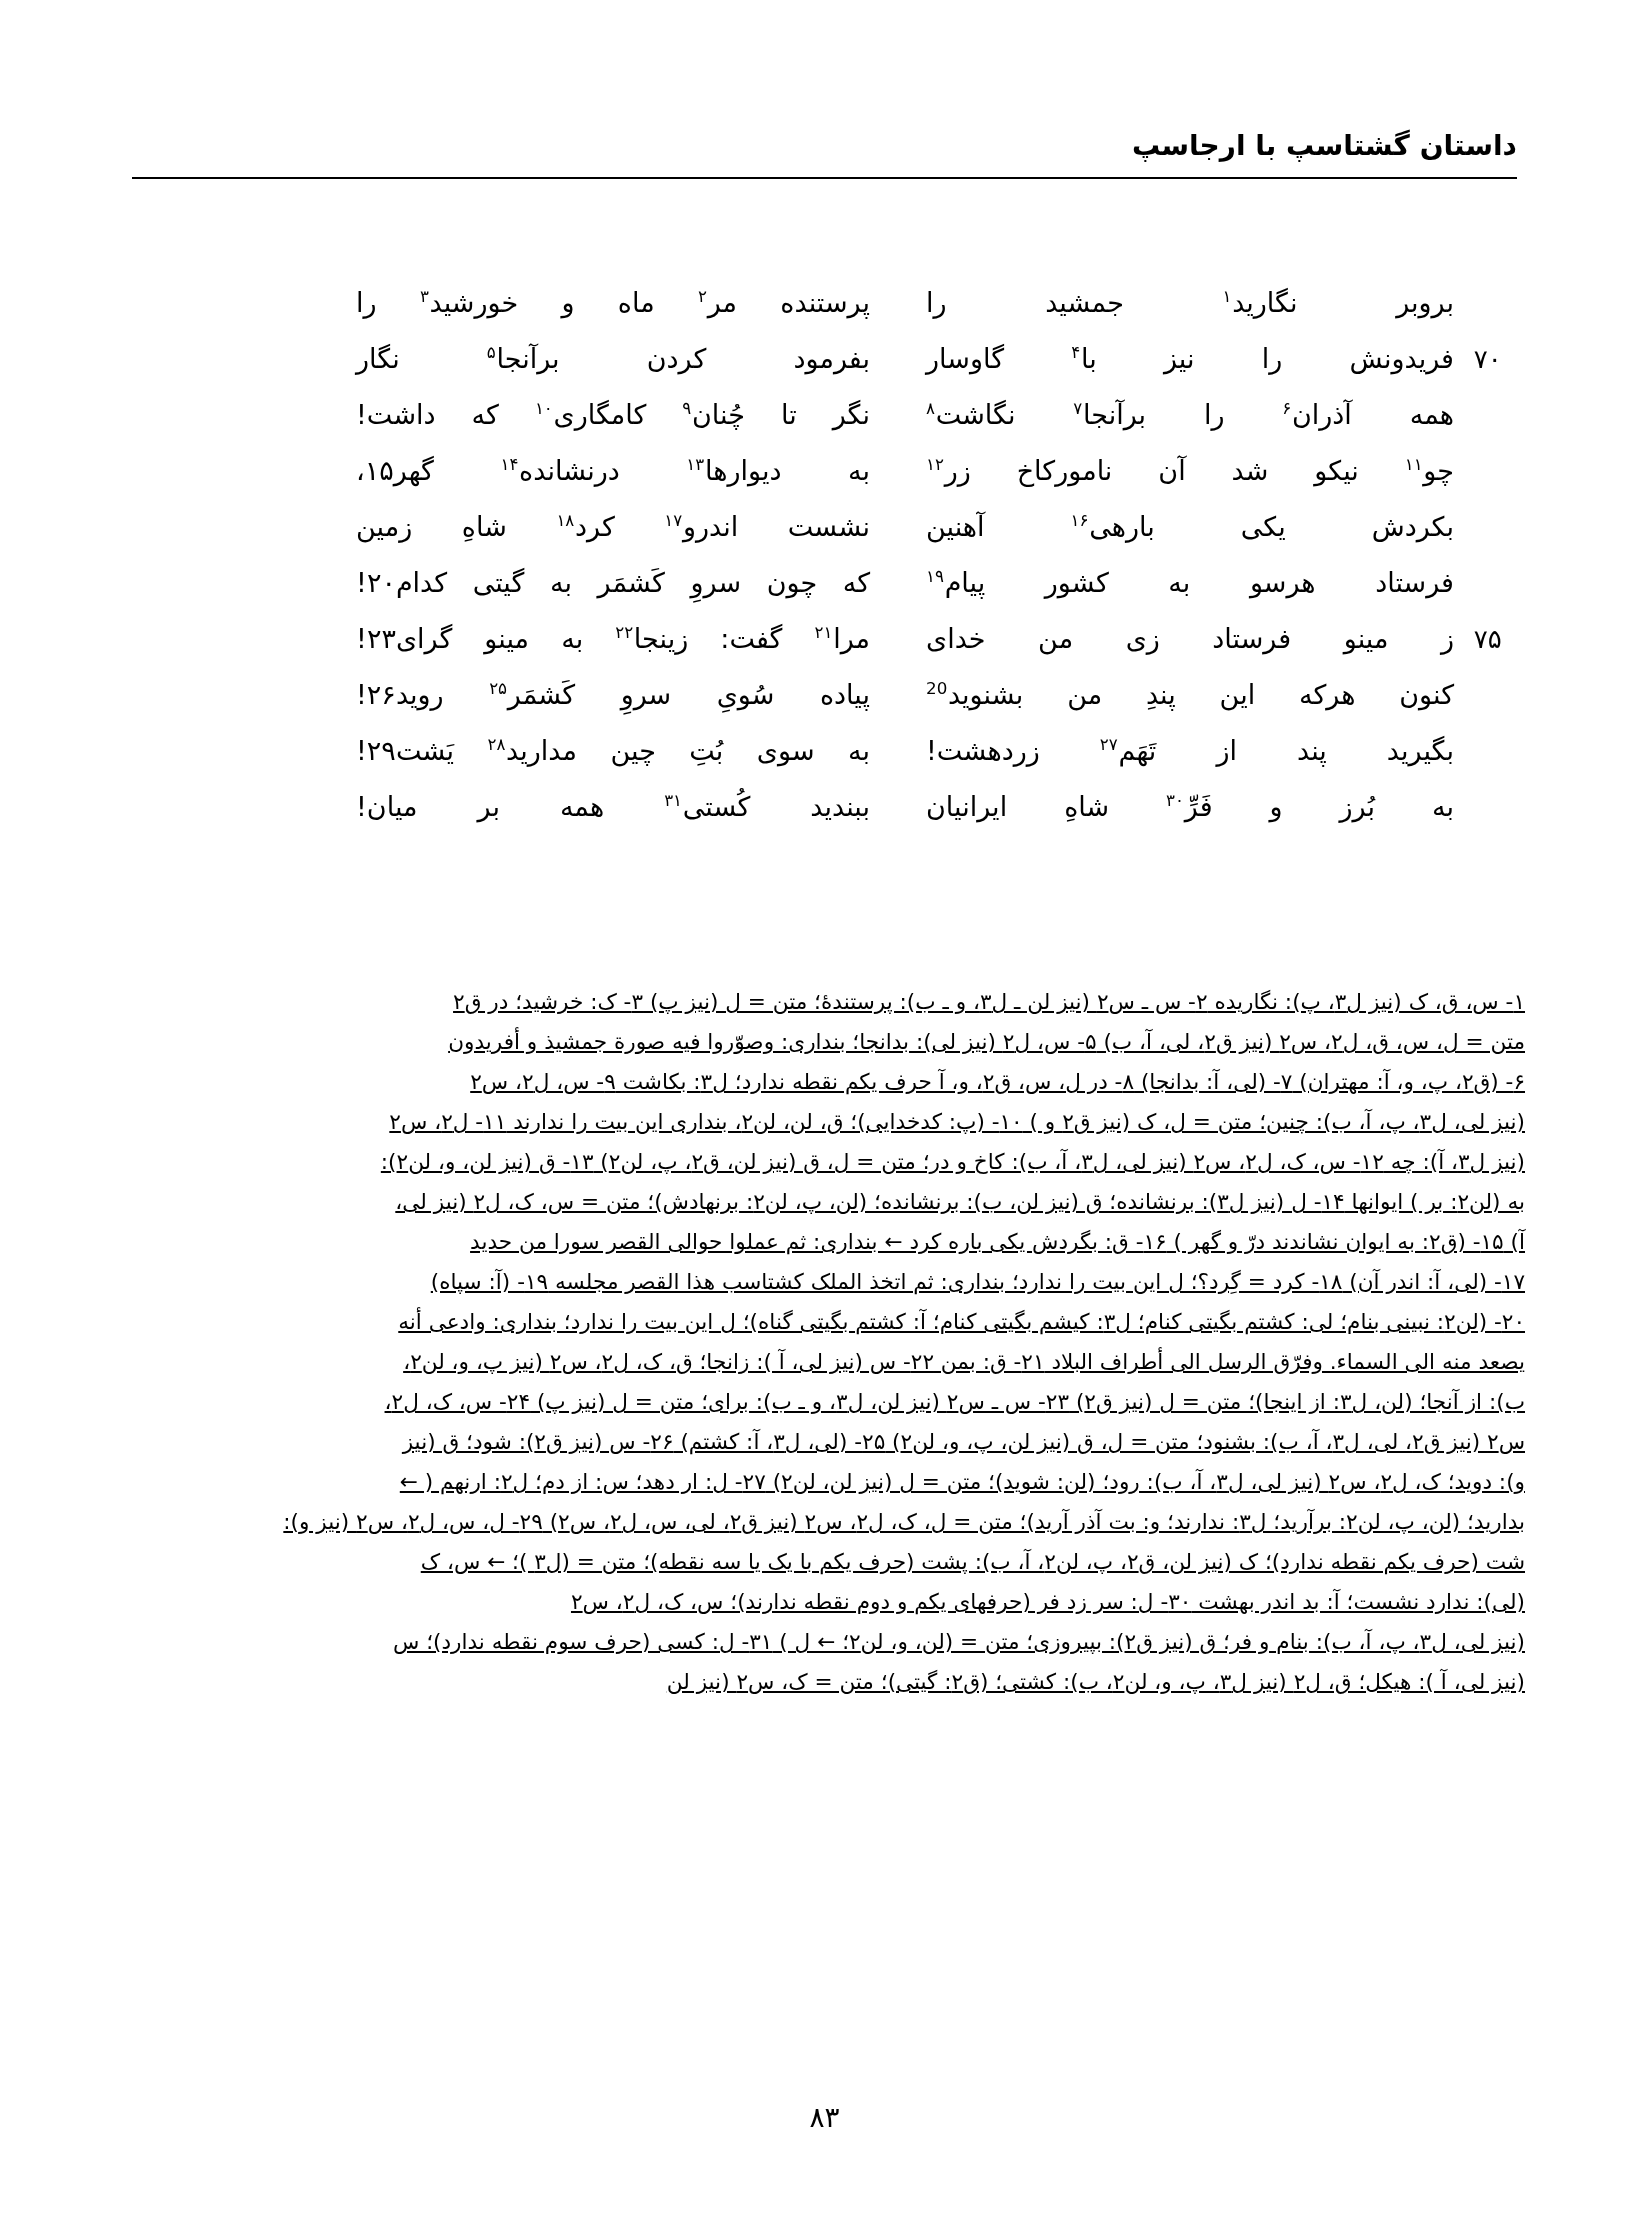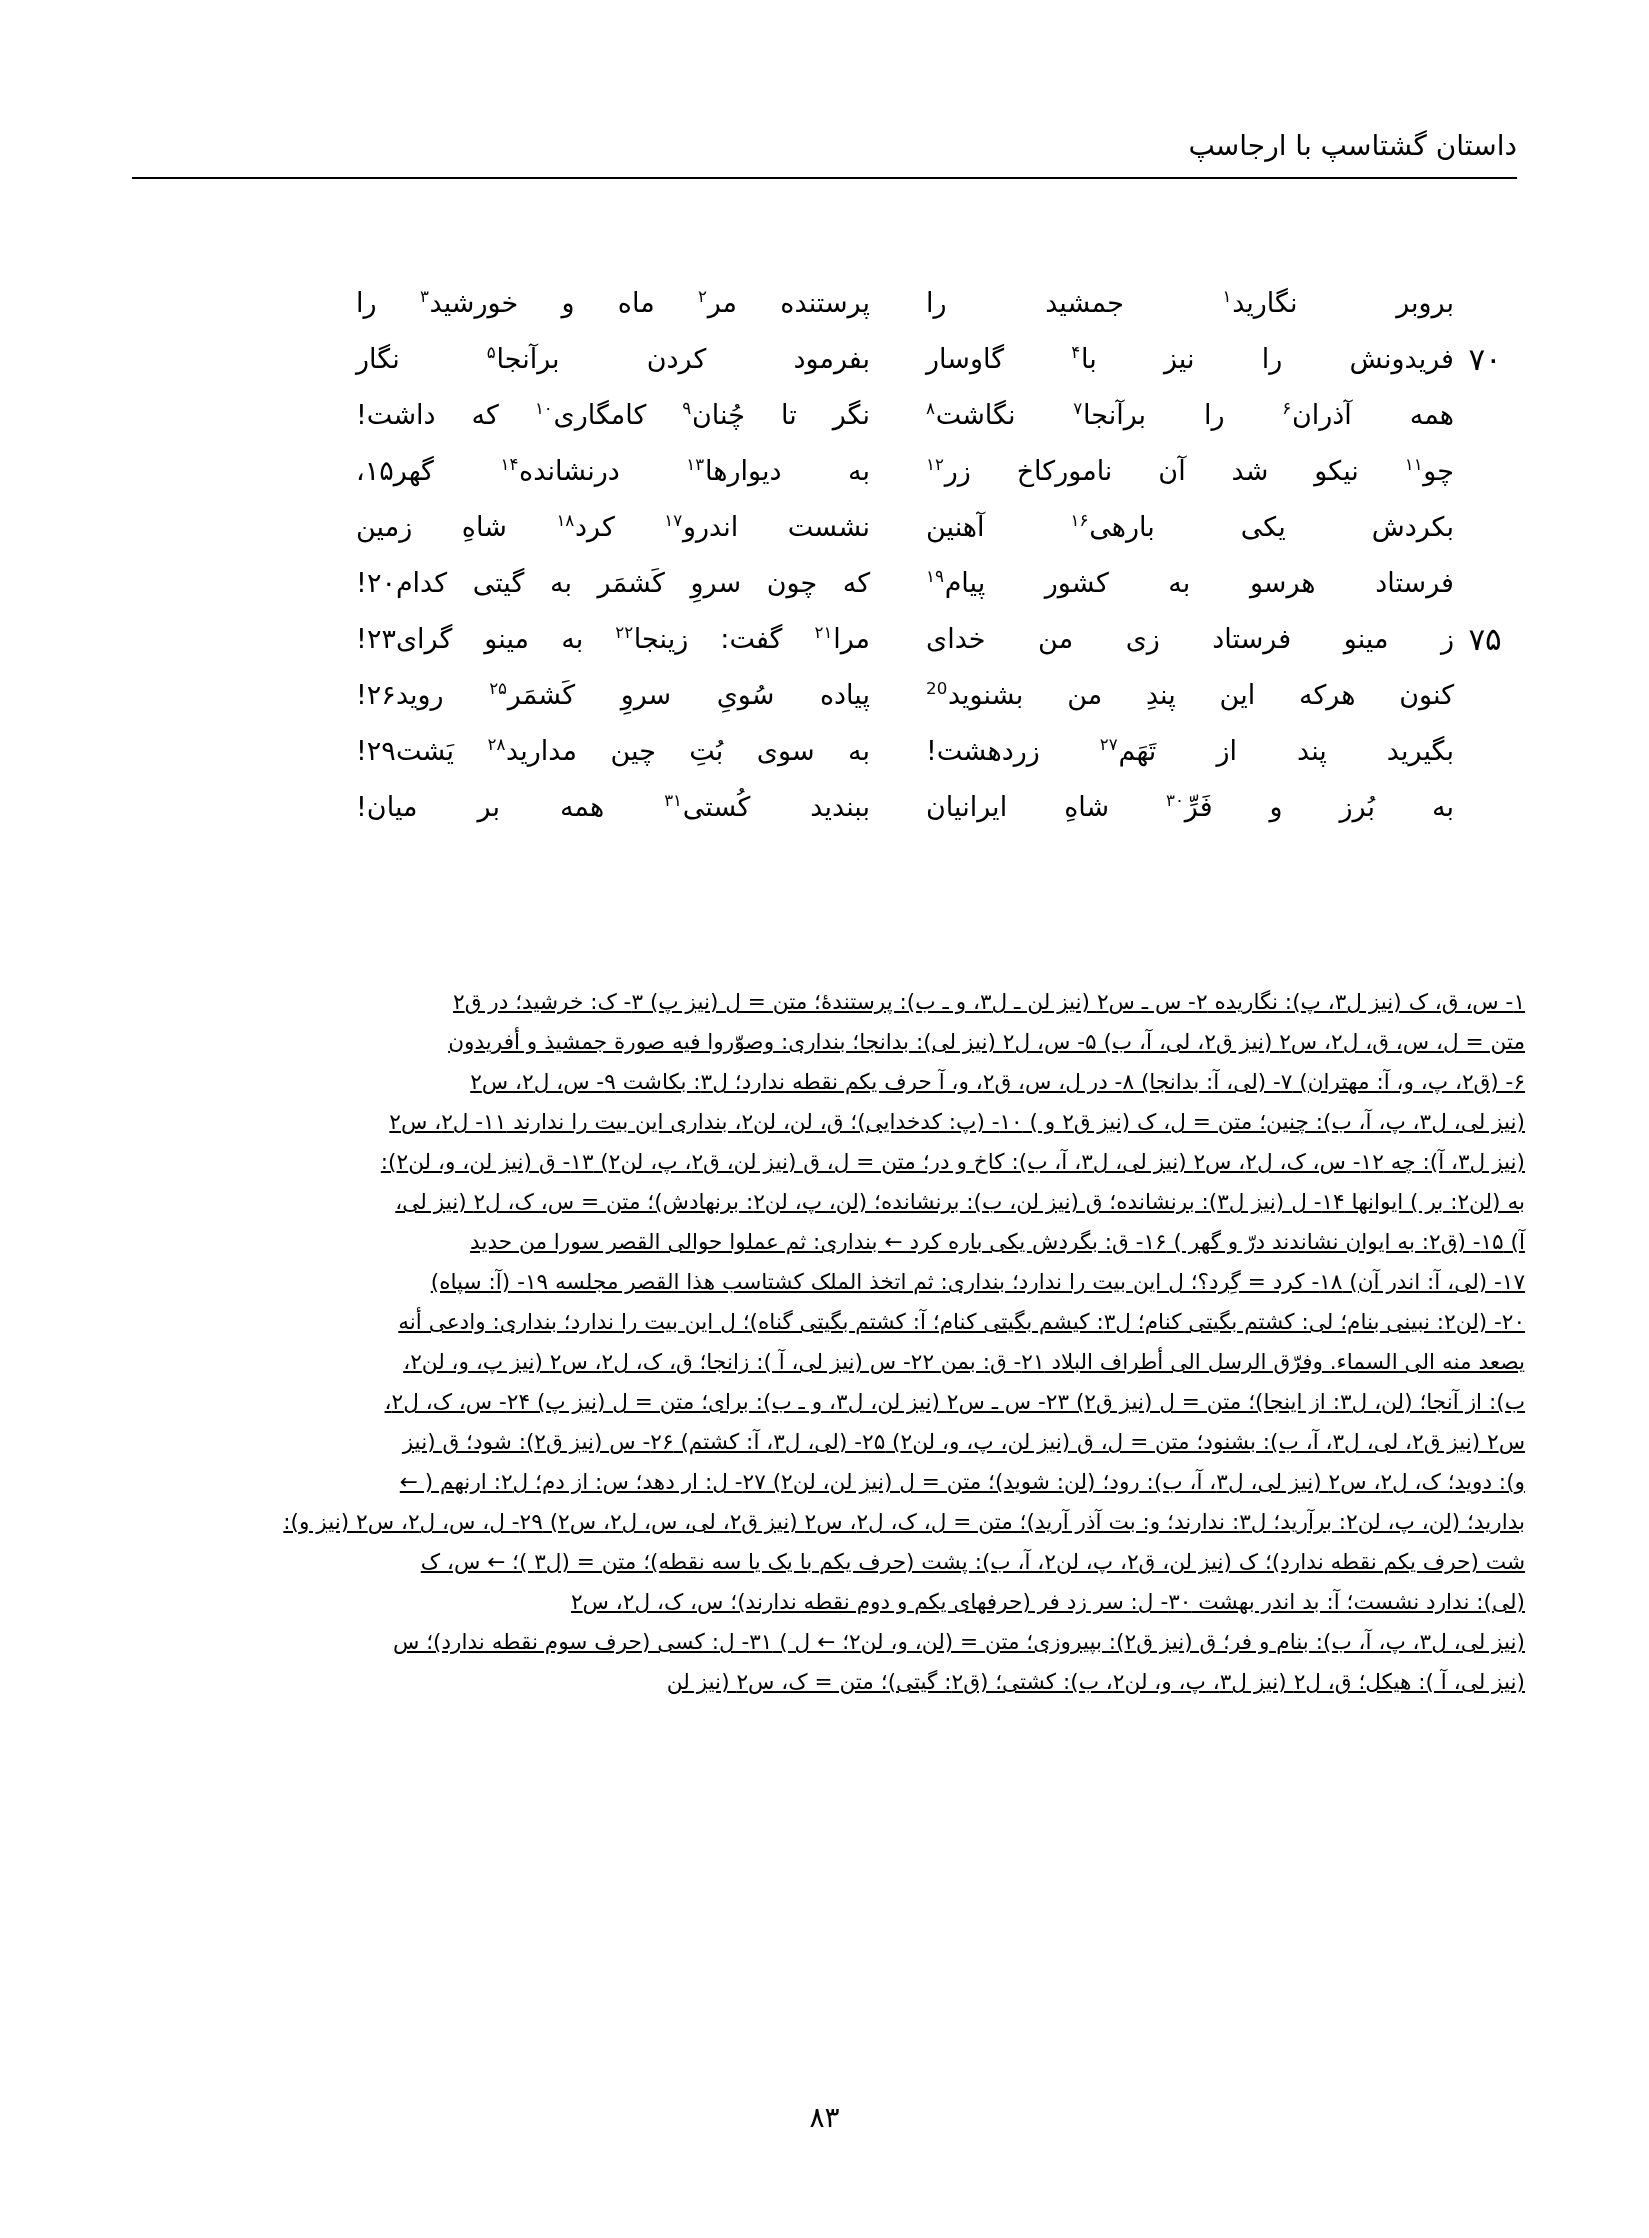--- a/index.html
+++ b/index.html
@@ -25,21 +25,21 @@
   .running-head {
     position: absolute;
     top: 132px;
     right: 132px;
     left: 132px;
     height: 49px;
     direction: rtl;
   }
   .running-head .rh-title {
     font-size: 28px;
-    font-weight: normal;
+    font-weight: bold;
     line-height: 1;
     letter-spacing: 0;
     white-space: nowrap;
   }
   .rule {
     position: absolute;
     top: 177px;
     right: 132px;
     left: 132px;
     height: 2.1px;
@@ -57,21 +57,21 @@
   .verse-line {
     display: flex;
     flex-direction: row;
     align-items: flex-start;
     height: 56px;
     direction: rtl;
   }
   .bayt-num {
     width: 63px;
     flex: 0 0 63px;
-    font-size: 31px;
+    font-size: 26px;
     line-height: 50px;
     text-align: right;
     padding-right: 15.3px;
     box-sizing: border-box;
     white-space: nowrap;
   }
   .hemistich {
     flex: 0 0 auto;
     font-size: 27px;
     line-height: 50px;

